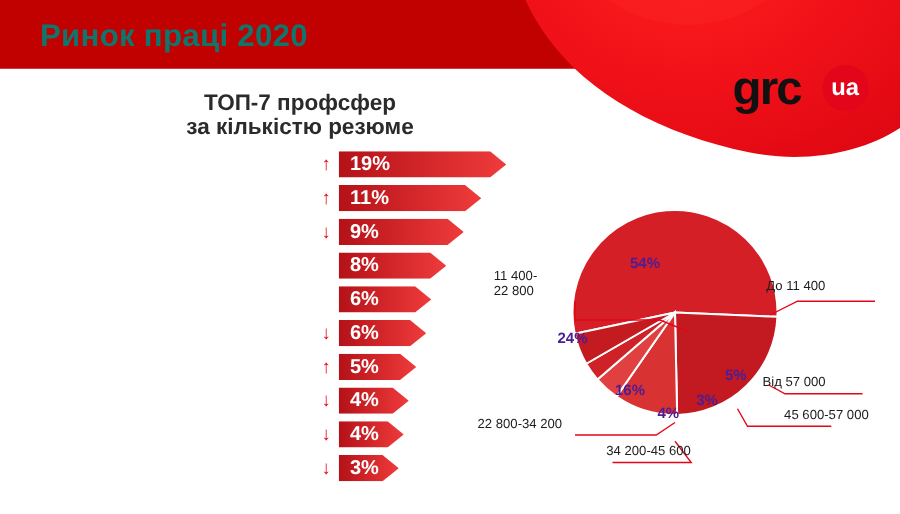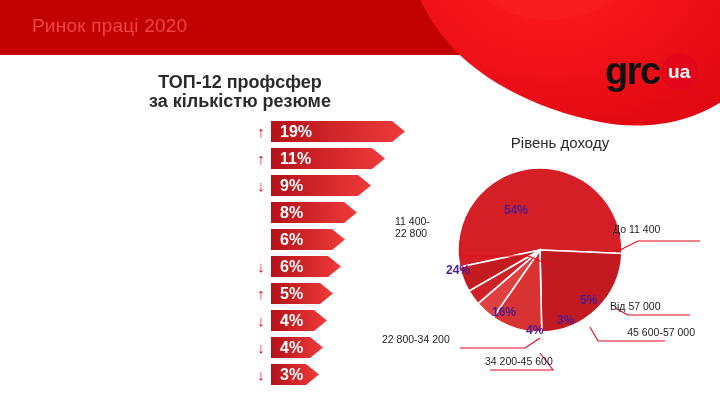--- a/index.html
+++ b/index.html
@@ -13,33 +13,33 @@
   }
   #stage { position:relative; width:720px; height:411px; overflow:hidden; background:#fff; }
 
   
   .header-bar {
     position:absolute; left:0; top:0; width:720px; height:55px;
     background:#c10000;
   }
   .header-title {
     position:absolute; left:32px; top:15px;
-    color:#ef4444; font-size:19px; font-weight:400; letter-spacing:.2px;
+    color:#0f766e; font-size:25px; font-weight:700; letter-spacing:.2px;
     white-space:nowrap;
   }
   .blob-wrap {
     position:absolute; left:400px; top:-130px; width:330px; height:260px;
     overflow:hidden; pointer-events:none;
   }
   .blob {
     position:absolute; left:0; top:0; width:330px; height:260px;
   }
   .logo {
-    position:absolute; left:605px; top:52px;
-    display:flex; align-items:flex-end; gap:0;
+    position:absolute; left:586px; top:52px;
+    display:flex; align-items:flex-start; gap:16px;
   }
   .logo-grc {
     font-size:38px; font-weight:bold; color:#111111; letter-spacing:-1.5px;
     line-height:1;
   }
   .logo-ua {
     width:37px; height:37px; border-radius:50%; background:#e3061a;
     color:#ffffff; font-size:19px; font-weight:bold;
     display:flex; align-items:center; justify-content:center;
     margin-left:1px;
@@ -110,21 +110,21 @@
   </div>
 
   <div class="header-title">Ринок праці 2020</div>
 
   <div class="logo">
     <span class="logo-grc">grc</span>
     <span class="logo-ua">ua</span>
   </div>
 
   <div class="bars-title">
-    <span>ТОП-12 профсфер</span>
+    <span>ТОП-7 профсфер</span>
     <span>за кількістю резюме</span>
   </div>
 
   <div class="bar-rows" id="bar-rows">
       <div class="bar-row">
         <div class="bar-arrow">↑</div>
         <svg class="bar-shape" width="134" height="21" viewBox="0 0 134 21">
           <defs>
             <linearGradient id="bg0" x1="0" y1="0" x2="1" y2="0">
               <stop offset="0%" stop-color="#b41118"></stop>
@@ -247,21 +247,20 @@
               <stop offset="0%" stop-color="#b41118"></stop>
               <stop offset="100%" stop-color="#ef3b3b"></stop>
             </linearGradient>
           </defs>
           <path d="M 0,0 L 35,0 L 48,10.5 L 35,21 L 0,21 Z" fill="url(#bg9)"></path>
         </svg>
         <div class="bar-value">3%</div>
       </div>
     </div>
 
-  <div class="pie-title">Рівень доходу</div>
 
   <div class="pie-wrap">
     <svg class="pie-svg" width="320" height="225" viewBox="0 0 320 225">
       <g id="pie-slices">
           <path d="M 140,95 L 59.79189673982793,112.04875864705626 A 82,82 0 1 1 221.9280720681064,98.43380360579435 Z" fill="#d41f26" stroke="#ffffff" stroke-width="1.6"></path>
           <path d="M 140,95 L 221.9280720681064,98.43380360579435 A 82,82 0 0 1 141.71727843043533,176.98201604493732 Z" fill="#c21a20" stroke="#ffffff" stroke-width="1.6"></path>
           <path d="M 140,95 L 141.71727843043533,176.98201604493732 A 82,82 0 0 1 93.20148744987677,162.33423514896384 Z" fill="#d93232" stroke="#ffffff" stroke-width="1.6"></path>
           <path d="M 140,95 L 93.20148744987677,162.33423514896384 A 82,82 0 0 1 77.9264054365561,148.58048952718877 Z" fill="#e04040" stroke="#ffffff" stroke-width="1.6"></path>
           <path d="M 140,95 L 77.9264054365561,148.58048952718877 A 82,82 0 0 1 68.98591688967609,136.0000000000001 Z" fill="#cf2228" stroke="#ffffff" stroke-width="1.6"></path>
           <path d="M 140,95 L 68.98591688967609,136.0000000000001 A 82,82 0 0 1 59.79189673982793,112.04875864705625 Z" fill="#c41b21" stroke="#ffffff" stroke-width="1.6"></path>

